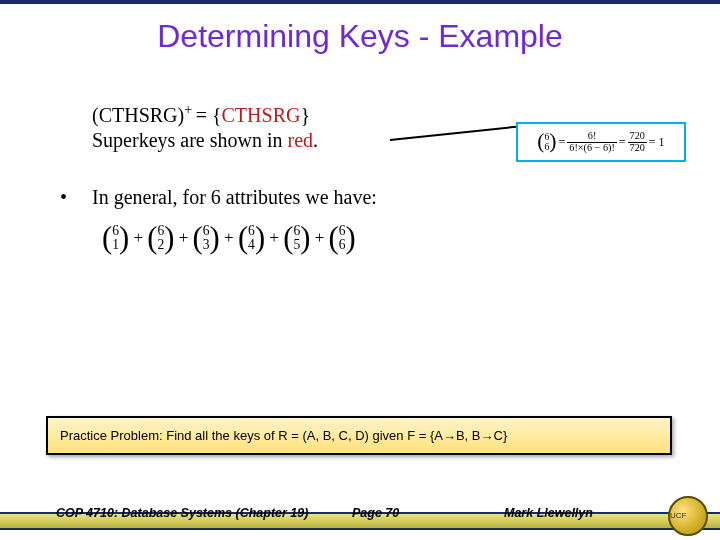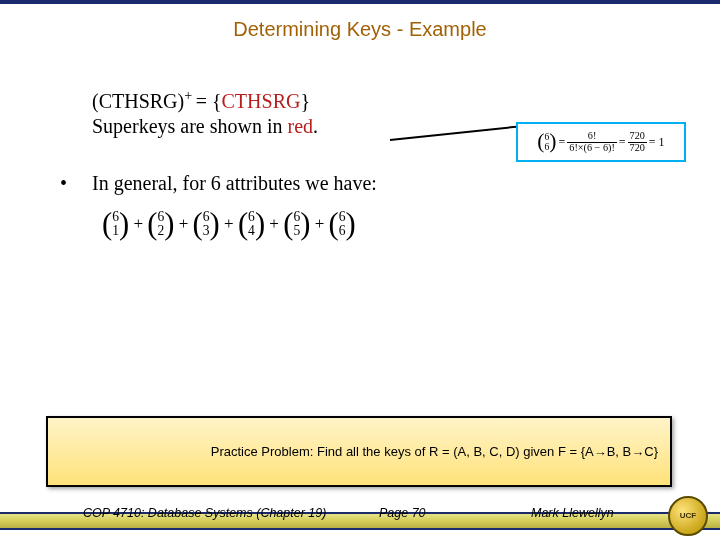--- a/index.html
+++ b/index.html
@@ -10,23 +10,23 @@
     position: relative;
     overflow: hidden;
   }
   .slide {
     width: 720px; height: 540px;
     position: relative;
     border-top: 4px solid #1a2a6c;
   }
   .title {
     text-align: center;
-    font-size: 20px;
-    font-family: Arial, sans-serif;
-    color: #a16207;
+    font-size: 32px;
+    font-family: Arial, sans-serif;
+    color: #6d28d9;
     margin-top: 14px;
     margin-bottom: 18px;
     font-weight: normal;
   }
   .body {
     padding: 0 40px 0 52px;
     font-size: 20px;
     line-height: 1.25;
     color: #000;
   }
@@ -74,62 +74,60 @@
   .combo-formula {
     margin-top: 14px;
     padding-left: 50px;
   }
   .practice-box {
     position: absolute;
     left: 46px; right: 48px;
     top: 412px;
     border: 2.5px solid #000;
     background: linear-gradient(#fff4c8, #ffe27a);
-    padding: 26px 12px;
+    padding: 10px 12px;
     font-family: Arial, sans-serif;
     font-size: 13px;
     box-shadow: 2px 2px 4px rgba(0,0,0,0.35);
-    text-align: right;
   }
   .footer {
     position: absolute;
     left: 0; right: 0; bottom: 0;
     height: 46px;
   }
   .footer-bar {
     position: absolute;
     left: 0; right: 0; bottom: 10px;
     height: 18px;
     background: linear-gradient(#e8e488, #d4cc5a 50%, #b9b144);
     border-top: 2px solid #1a2a6c;
     border-bottom: 2px solid #1a2a6c;
   }
   .footer-text {
     position: absolute;
     bottom: 20px;
     font-family: Arial, sans-serif;
-    font-weight: normal;
+    font-weight: bold;
     font-size: 12.5px;
     font-style: italic;
     color: #000;
-    margin-left: 27px;
   }
   .ft-left { left: 56px; }
   .ft-mid { left: 352px; }
   .ft-right { left: 504px; }
   .logo {
     position: absolute;
     right: 12px; bottom: 4px;
     width: 40px; height: 40px;
     border-radius: 50%;
     background: radial-gradient(circle at 35% 35%, #ffe27a, #caa61a 70%);
     border: 2px solid #5a4a00;
-    display: flex; align-items: center; justify-content: center;
-    font-family: Arial, sans-serif;
-    font-weight: bold;
+    display: flex; align-items: center; 
+    font-family: Arial, sans-serif;
+    font-weight: normal;
     color: #3a2f00;
     font-size: 8px;
     text-align: center;
     line-height: 1;
   }
   .binom {
     display: inline-flex;
     align-items: center;
     vertical-align: middle;
   }

